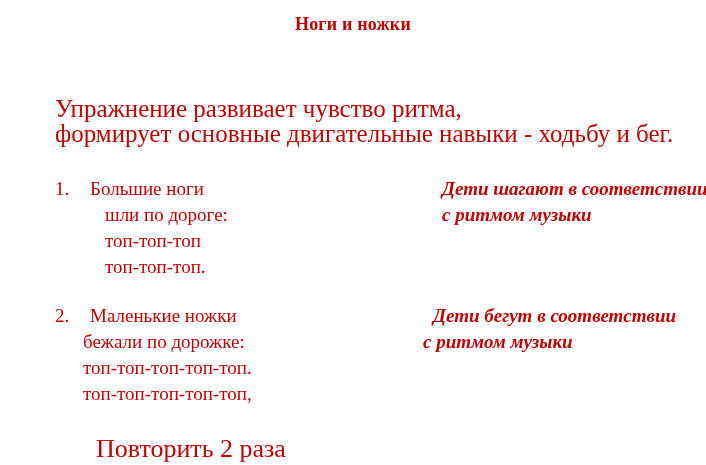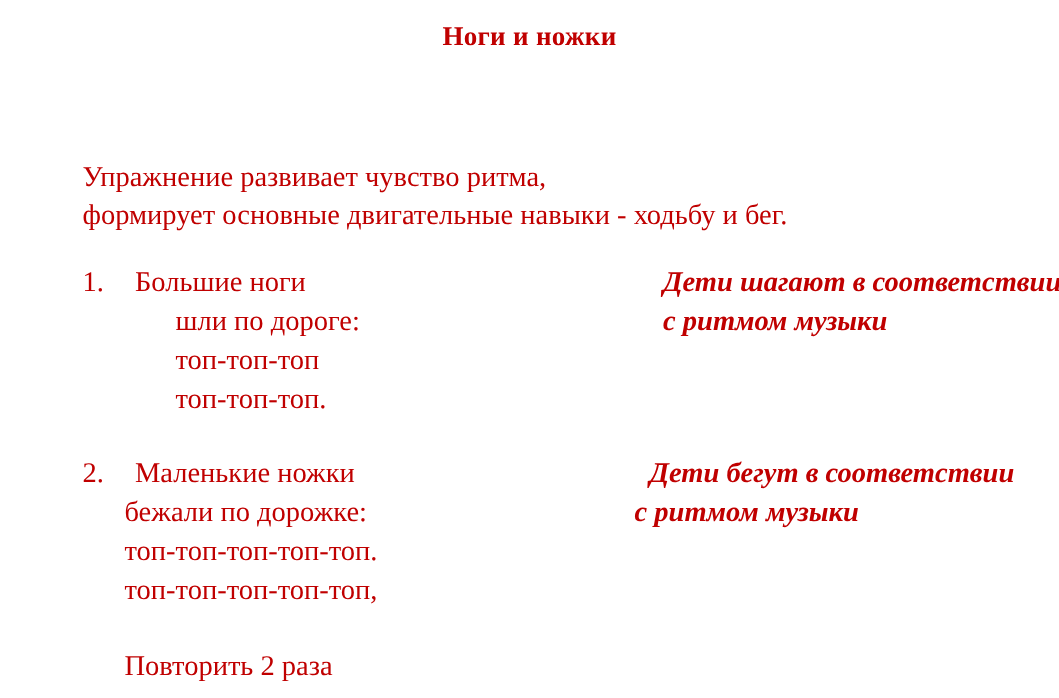--- a/index.html
+++ b/index.html
@@ -38,24 +38,23 @@
     width: 706px;
     text-align: center;
     font-size: 20px;
     color: #c00000;
   }
   .intro {
     position: absolute;
     top: 96px;
     left: 55px;
     width: 620px;
-    font-size: 19px;
+    font-size: 25px;
     line-height: 25px;
     color: #c00000;
-    margin-top: 10px;
   }
   .intro div {
     white-space: nowrap;
   }
   .verse {
     position: absolute;
     left: 55px;
     width: 640px;
     font-size: 19px;
     line-height: 26px;
@@ -71,39 +70,39 @@
     position: absolute;
     left: 0;
     top: 0;
     width: 24px;
   }
   .lyric {
     position: absolute;
     top: 0;
   }
   .v1 .lyric { left: 35px; }
-  .v1 .lyric.indent { left: 62px; }
+  .v1 .lyric.indent { left: 50px; }
   .v2 .lyric { left: 35px; }
   .v2 .lyric.noindent { left: 28px; font-family: Liberation Serif, serif; }
   .note {
     position: absolute;
     top: 0;
     font-style: italic;
     font-weight: bold;
     color: #c00000;
   }
   .v1 .note { left: 368px; margin-left: 19px; }
   .v1 .note.sub { left: 368px; }
   .v2 .note { left: 378px; }
   .v2 .note.sub { left: 368px; }
   .repeat {
     position: absolute;
     top: 434px;
-    left: 83px;
-    font-size: 19px;
+    left: 96px;
+    font-size: 26px;
     color: #c00000;
     white-space: nowrap;
   }
 </style>
 </head>
 <body>
 
 <div class="page">
 
   <div class="title">Ноги и ножки</div>

